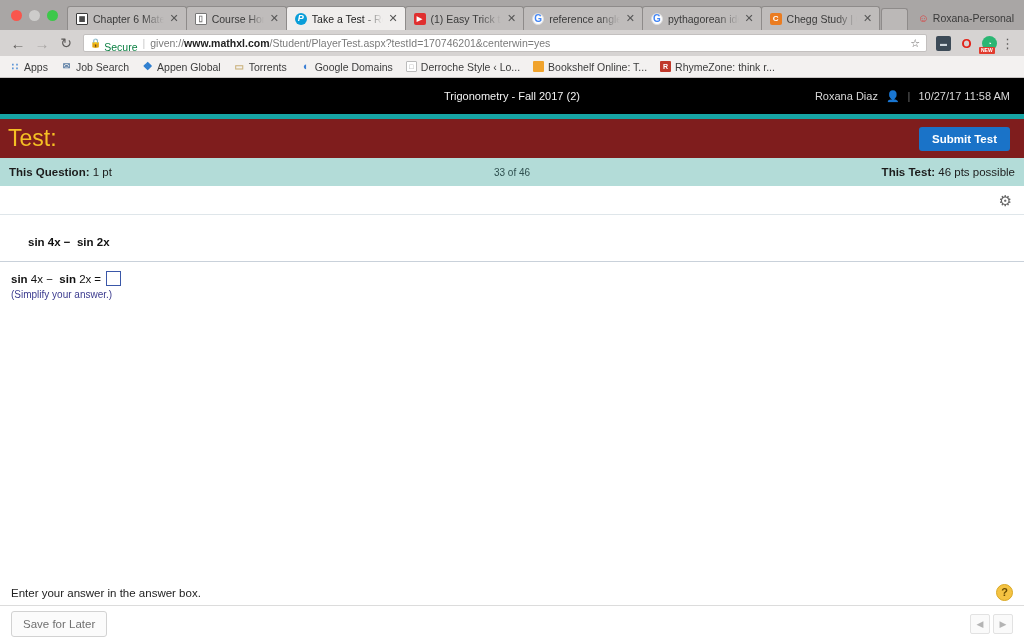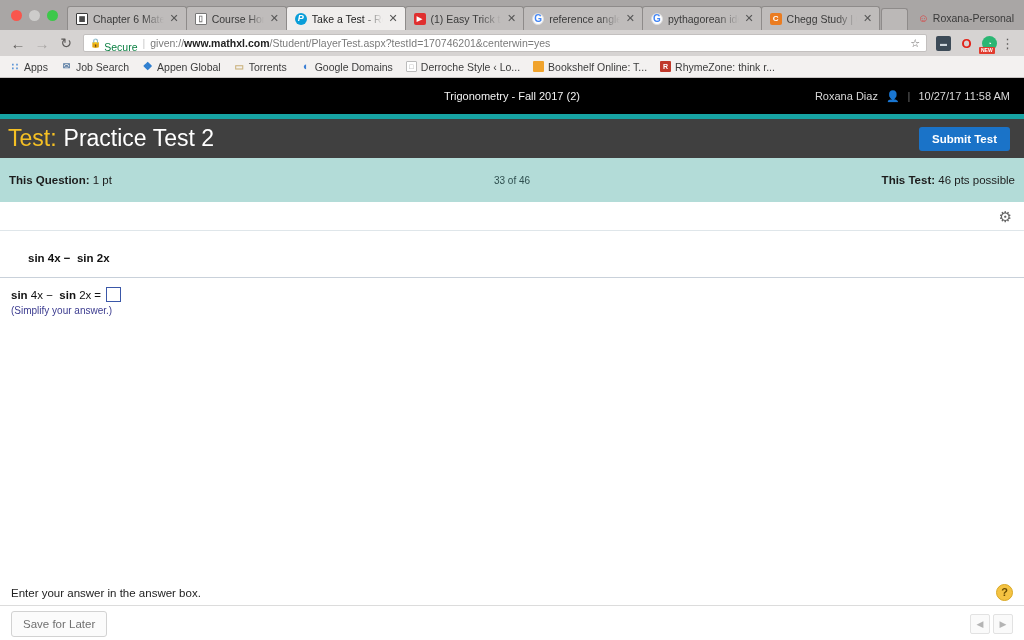--- a/index.html
+++ b/index.html
@@ -164,35 +164,35 @@
   .topbar-right {
     margin-left: auto; display: flex; align-items: center;
     gap: 8px; padding-right: 14px; position: relative; z-index: 2;
     font-size: 11px; color: #d8d8d8;
   }
   .user-icon { font-size: 11px; color: #d8d8d8; }
   .divider-v { color: #6b6b6b; }
 
   .teal-top-strip { height: 5px; background: #17a3a3; }
   .test-header {
-    height: 39px; background: #404040;
+    height: 39px; background: #7f1d1d;
     display: flex; align-items: center;
     padding: 0 14px 0 8px; position: relative;
   }
   .test-label { color: #f5c024; font-size: 23px; font-weight: normal; }
   .test-name { color: #fff; font-size: 23px; margin-left: 7px; }
   .submit-btn {
     margin-left: auto; background: #1a73c8; color: #fff;
     font-size: 11.5px; font-weight: bold;
     padding: 6px 13px; border-radius: 3px; border: none;
     font-family: "Liberation Sans", sans-serif;
   }
 
   .status-strip {
-    height: 44px; background: #b3dcd8;
+    height: 28px; background: #b3dcd8;
     display: flex; align-items: center;
     padding: 0 9px; font-size: 11.5px; color: #1c1c1c;
     position: relative;
   }
   .status-left { font-weight: normal; }
   .status-left b { font-weight: bold; }
   .status-center {
     position: absolute; left: 0; right: 0; text-align: center;
     font-size: 10px; color: #2f4f4f;
   }
@@ -387,21 +387,20 @@
       <span class="user-icon">👤</span>
       <span class="divider-v">|</span>
       <span>10/27/17 11:58 AM</span>
     </div>
   </div>
 
   <div class="teal-top-strip"></div>
 
   <div class="test-header">
     <span class="test-label">Test:</span>
-    <span class="test-name">Practice Test 2</span>
     <button class="submit-btn">Submit Test</button>
   </div>
 
   <div class="status-strip">
     <div class="status-left">
       <b>This Question:</b>
       <span>1 pt</span>
     </div>
     <div class="status-center">33 of 46</div>
     <div class="status-right">

